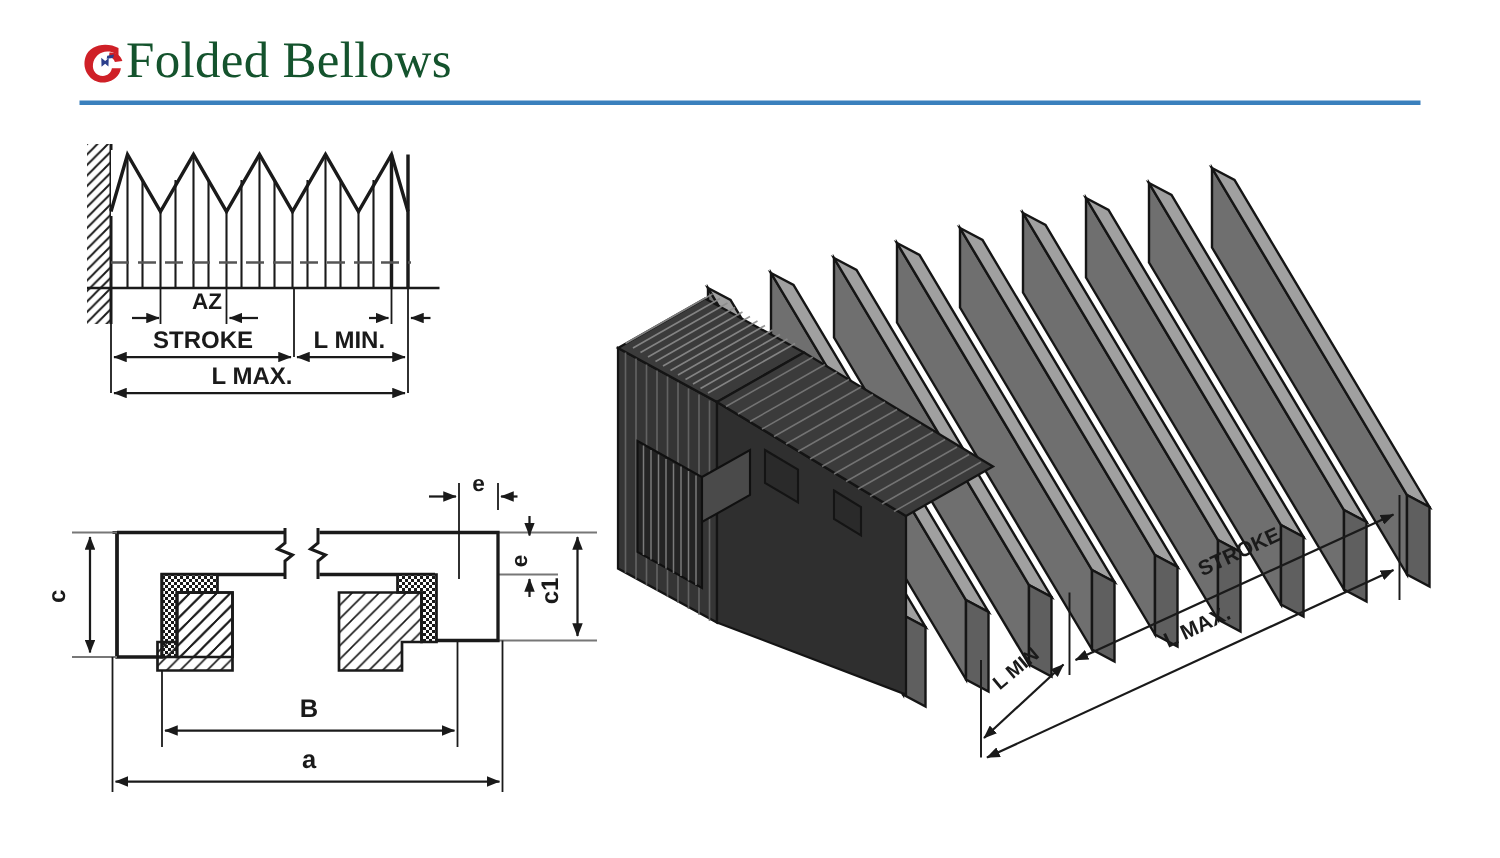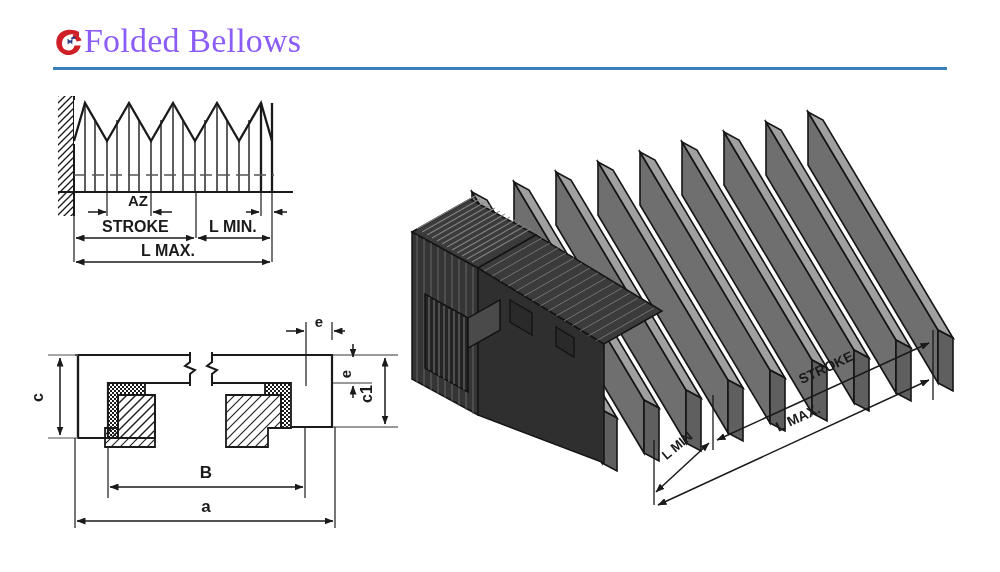--- a/index.html
+++ b/index.html
@@ -10,21 +10,21 @@
     overflow:hidden;position:relative;
   }
   #root{position:relative;width:1000px;height:572px;}
 
   
   .header{position:absolute;left:0;top:0;width:1000px;height:80px;}
   .logo{position:absolute;left:52px;top:26px;width:34px;height:34px;}
   .title{
     position:absolute;left:84px;top:22px;
     font-family:"Liberation Serif", serif;
-    font-size:34px;color:#8b5cf6;letter-spacing:.2px;
+    font-size:34px;color:#14532d;letter-spacing:.2px;
     white-space:nowrap;
   }
   .hrule{
     position:absolute;left:53px;top:67px;width:894px;height:3px;
     background:#3a80bd;
   }
 
   
   .draw{position:absolute;left:0;top:0;width:1000px;height:572px;}
   .dim-label{

